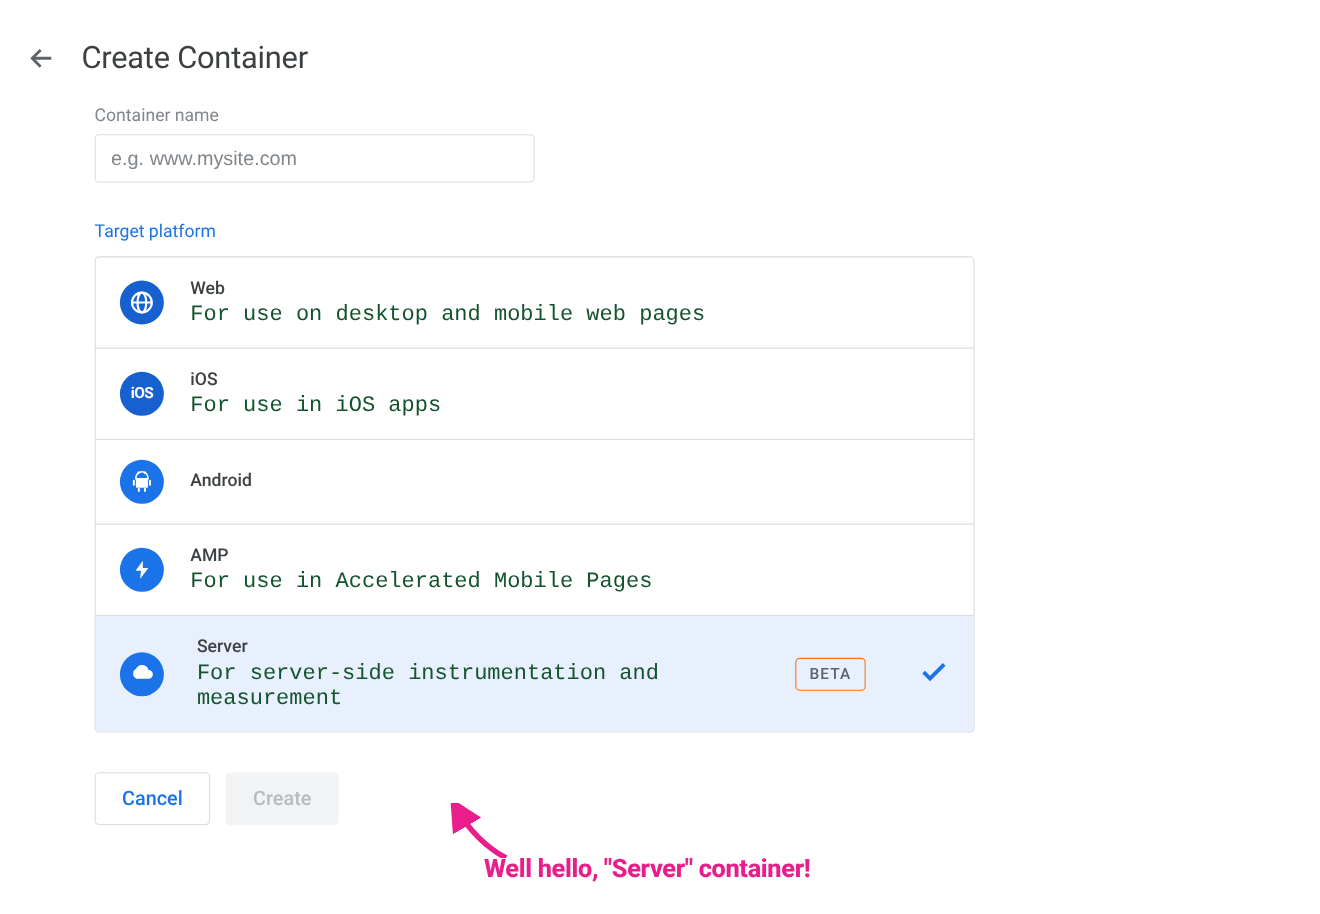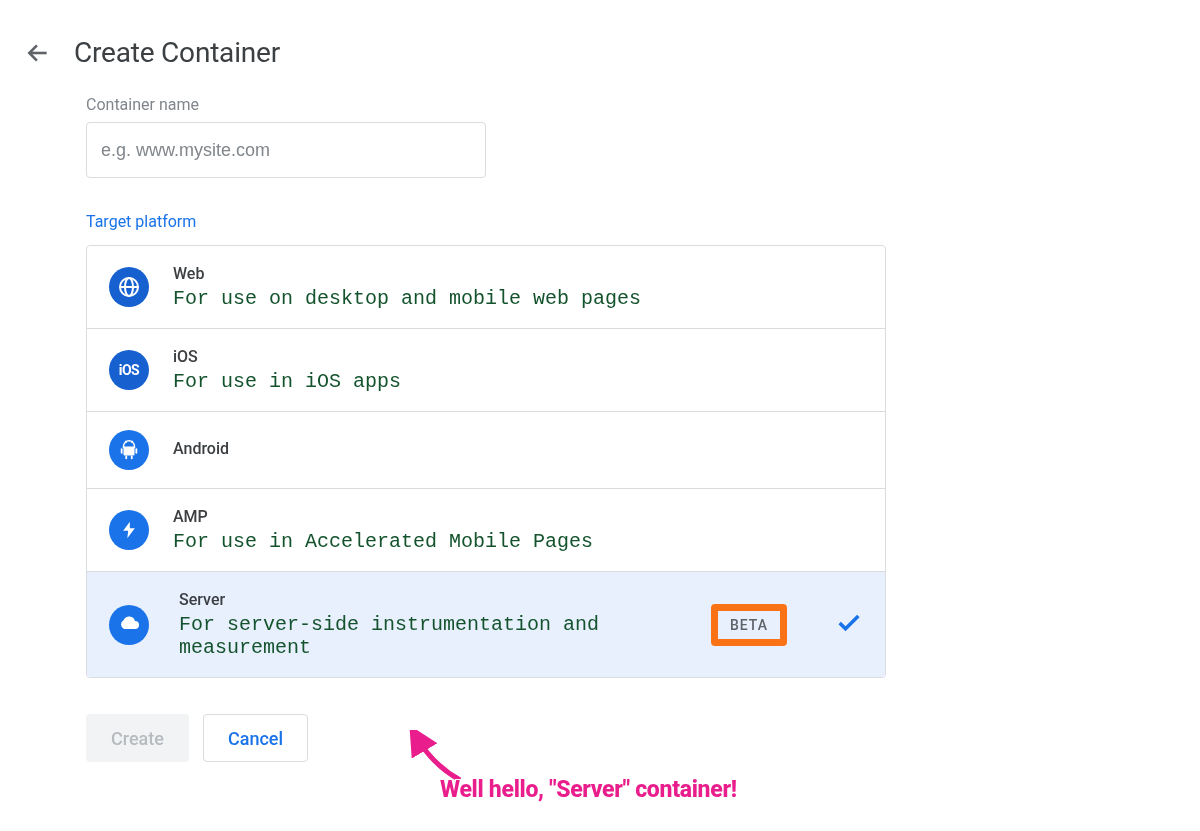--- a/index.html
+++ b/index.html
@@ -34,21 +34,21 @@
     display: flex;
     flex-direction: column;
   }
   .field-label {
     font-size: 16px;
     color: #80868b;
     margin-bottom: 8px;
   }
   .text-input {
     width: 400px;
-    height: 56px;
+    height: 44px;
     border: 1px solid #dadce0;
     border-radius: 4px;
     font-size: 18px;
     padding: 0 14px;
     color: #3c4043;
     outline: none;
   }
   .text-input::placeholder { color: #80868b; }
   .section-label {
     font-size: 16px;
@@ -87,21 +87,21 @@
     font-weight: 500;
     color: #3c4043;
     margin-bottom: 4px;
   }
   .platform-desc {
     font-size: 20px;
     color: #14532d;
     font-family: Liberation Mono, monospace;
   }
   .badge {
-    border: 7px solid #f97316;
+    border: 1px solid #f97316;
     color: #5f6368;
     font-size: 14px;
     letter-spacing: 1px;
     padding: 6px 12px;
     border-radius: 4px;
     font-weight: 500;
   }
   .checkmark {
     color: #1a73e8;
     margin-left: 18px;
@@ -245,22 +245,22 @@
       <div class="checkmark">
         <svg width="28" height="28" viewBox="0 0 24 24" fill="none" stroke="#1a73e8" stroke-width="3">
           <polyline points="4 12 9 17 20 6"></polyline>
         </svg>
       </div>
     </div>
 
   </div>
 
   <div class="button-row">
+    <div class="btn btn-outline">Cancel</div>
     <div class="btn btn-primary-disabled">Create</div>
-    <div class="btn btn-outline">Cancel</div>
   </div>
 </div>
 
 <svg class="annotation-arrow" width="70" height="60">
   <defs>
     <marker id="arrhead" markerWidth="6" markerHeight="6" refX="3" refY="3" orient="auto">
       <path d="M0,0 L6,3 L0,6 Z" fill="#e91e8c"></path>
     </marker>
   </defs>
   <path d="M55 50 Q28 35 12 8" stroke="#e91e8c" stroke-width="5" fill="none" marker-end="url(#arrhead)"></path>

